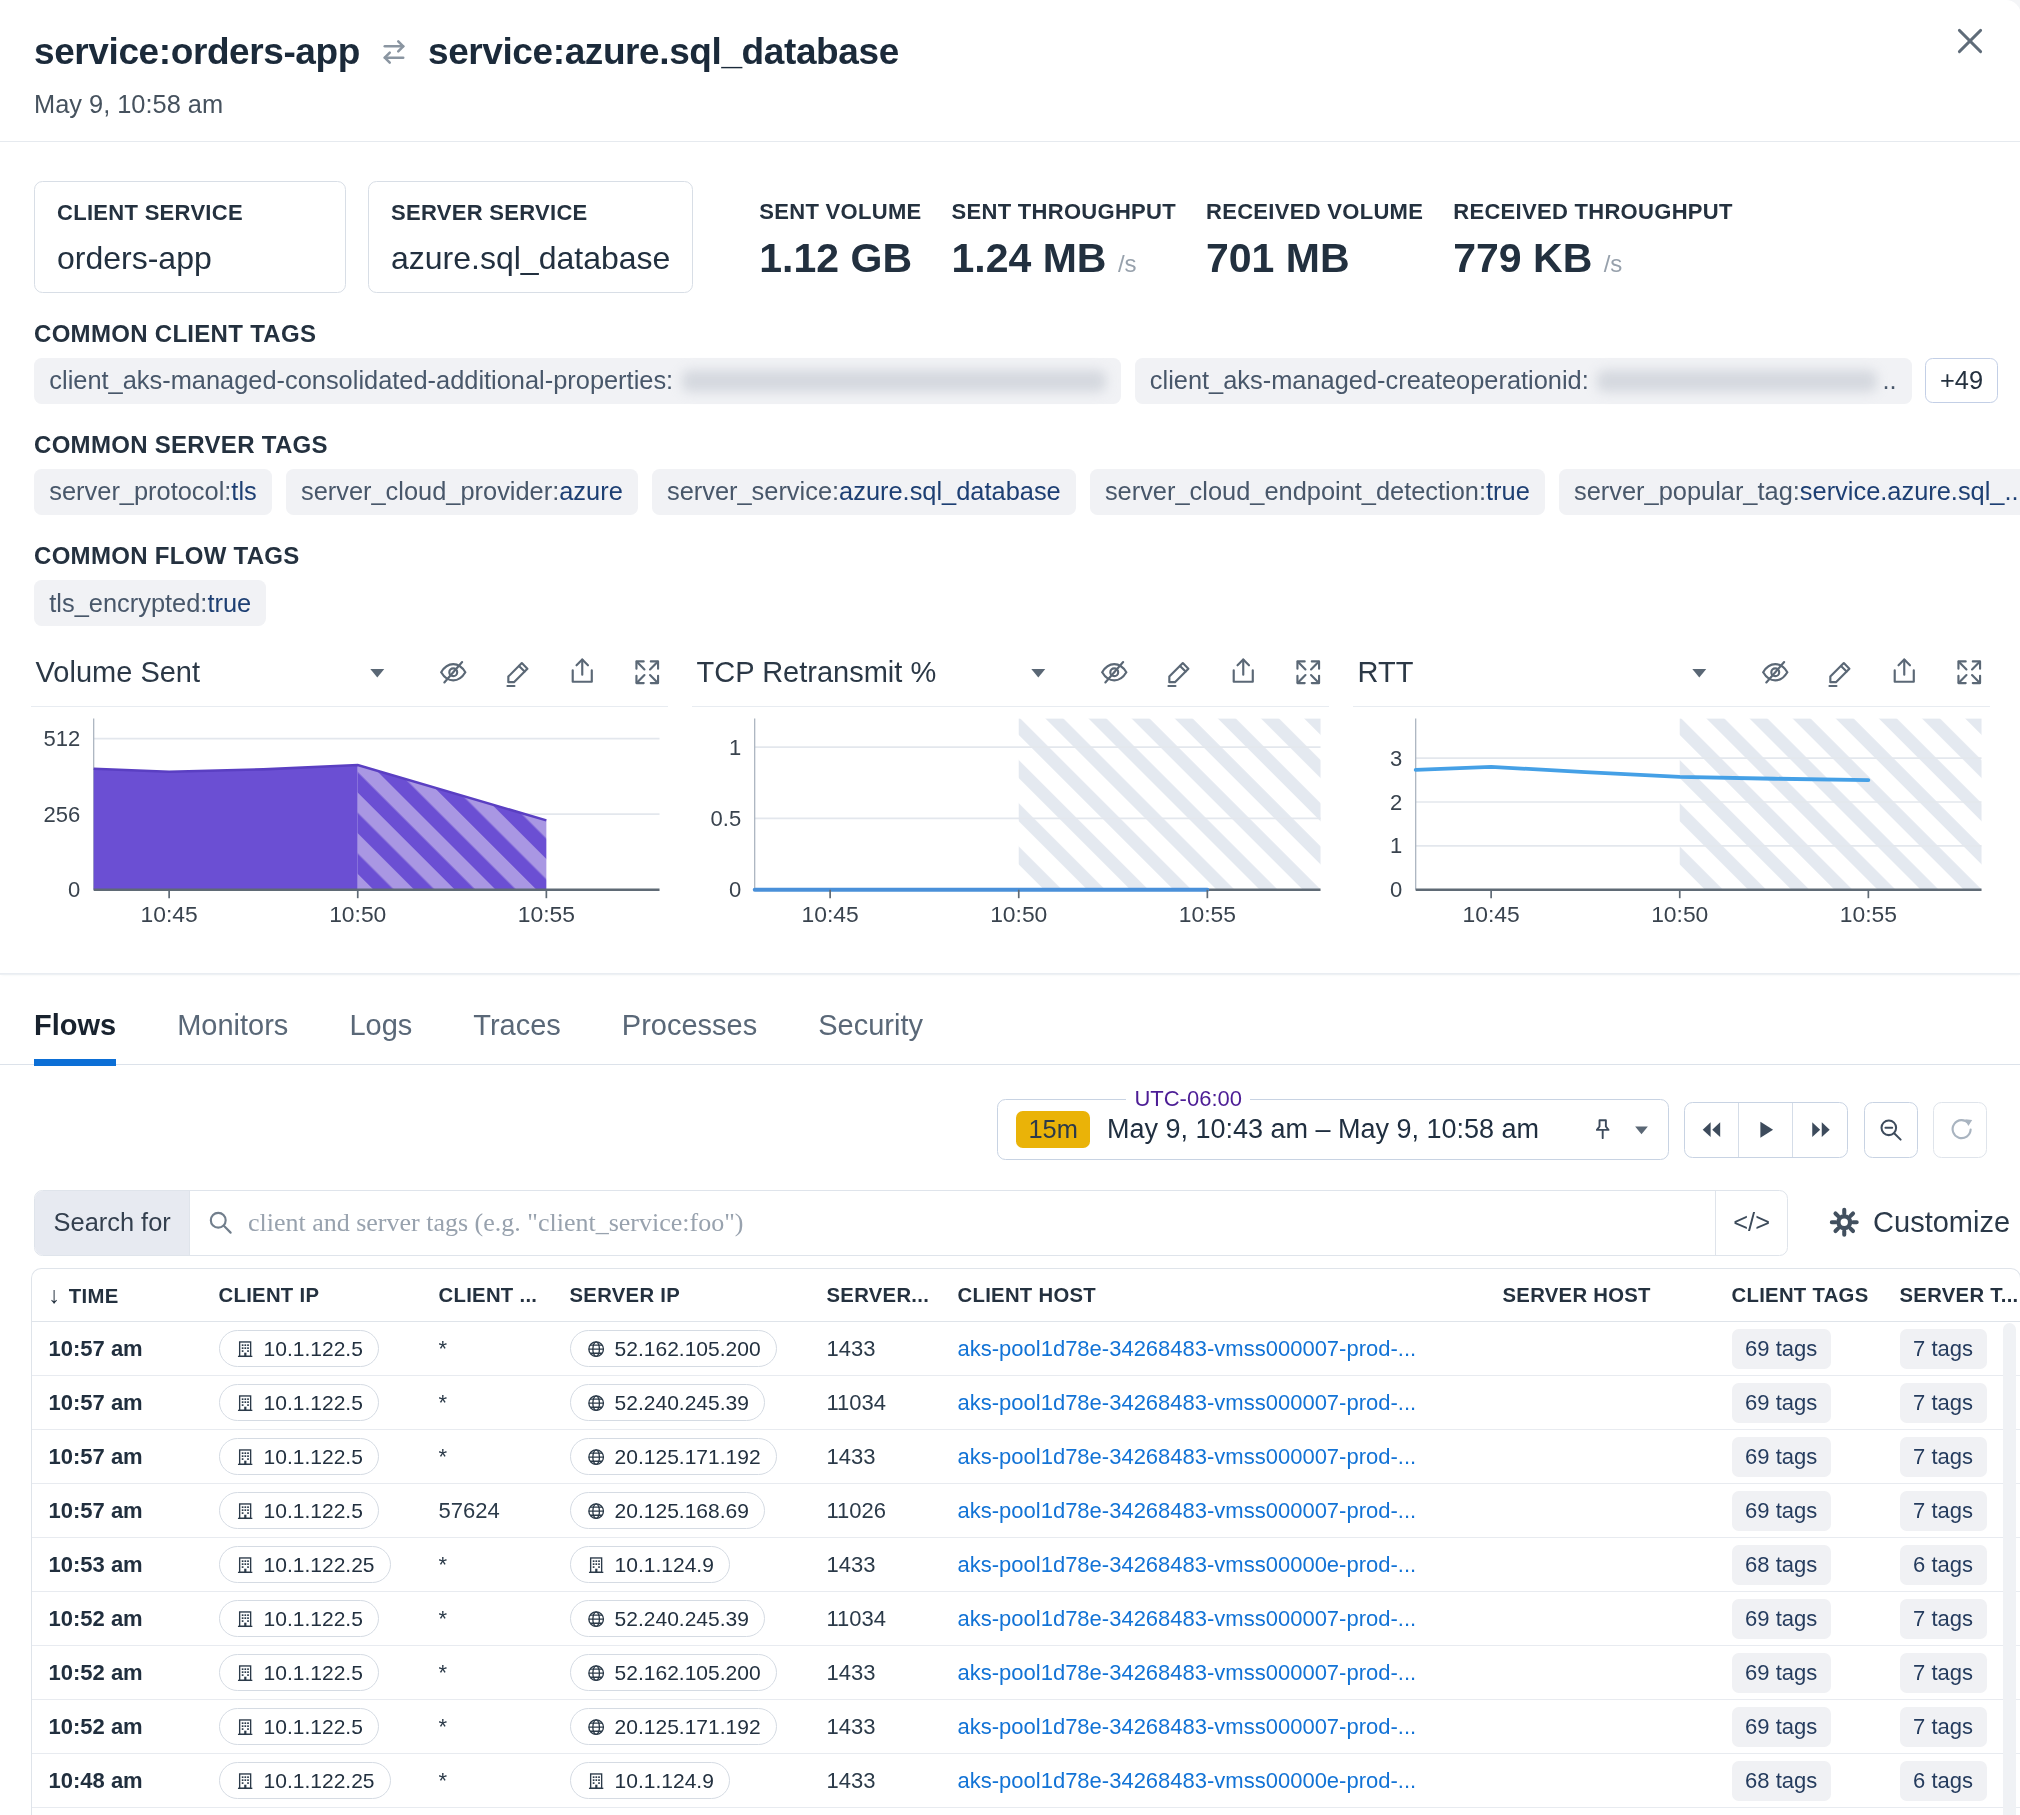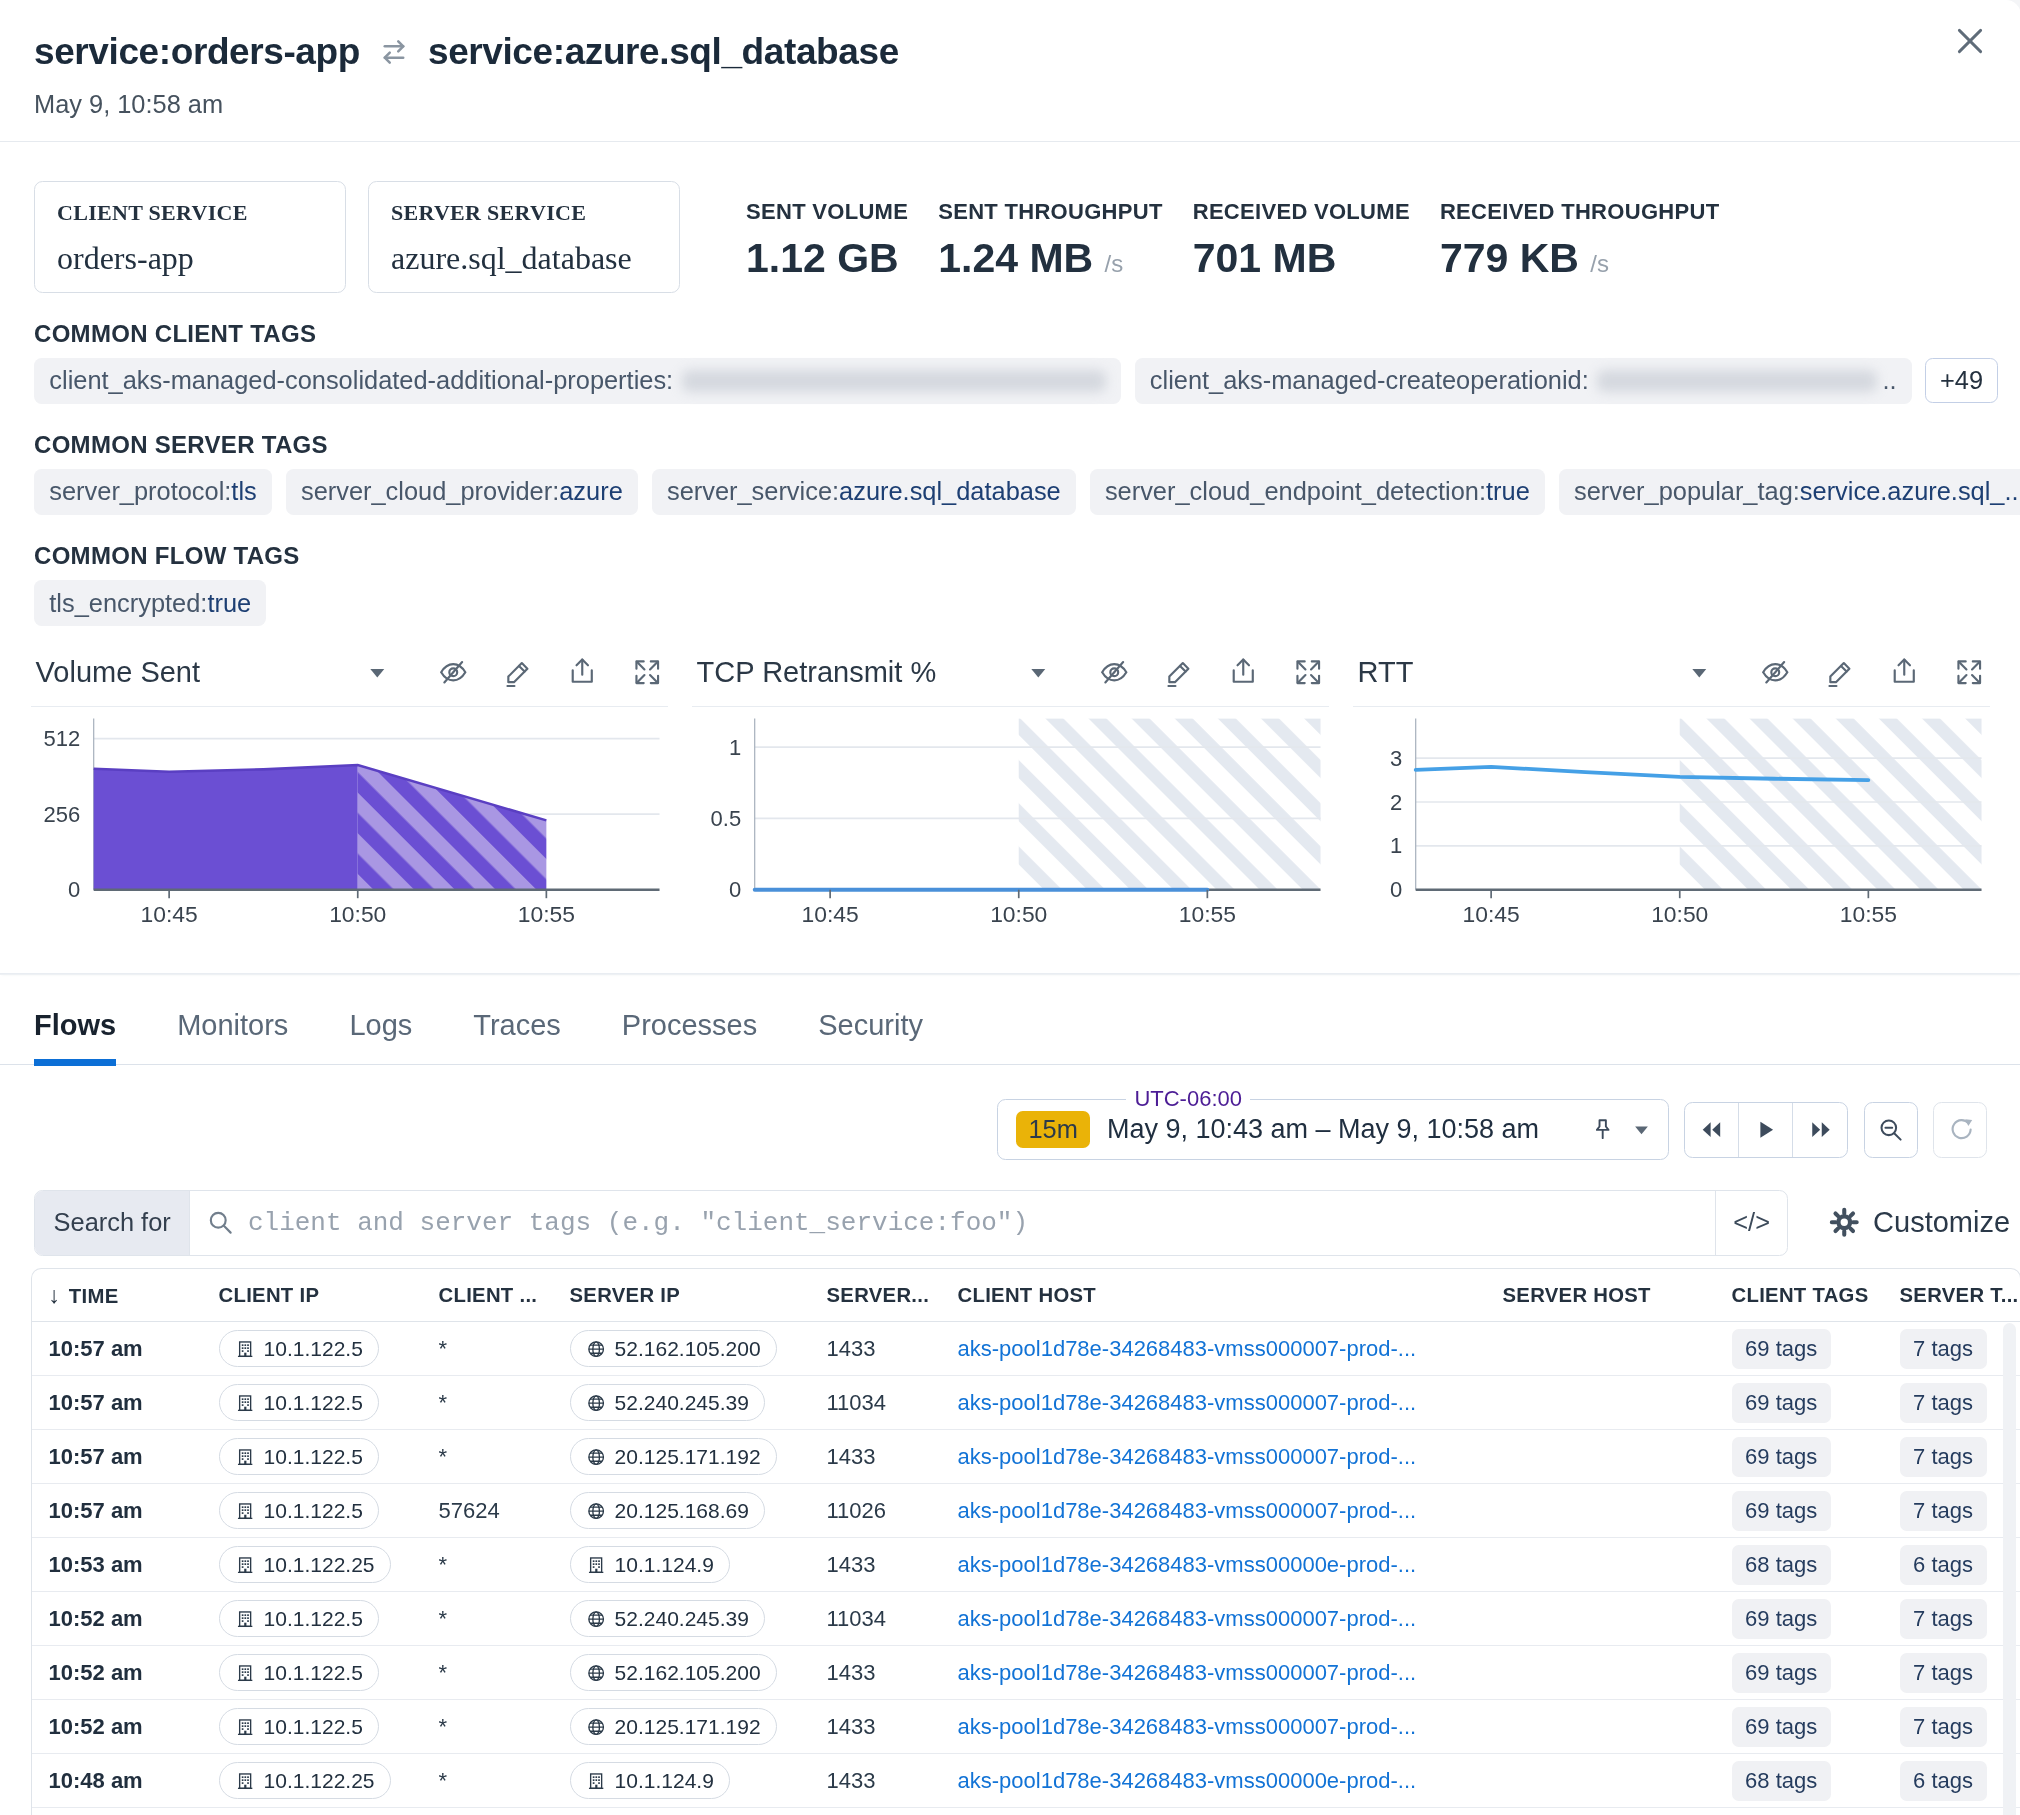--- a/index.html
+++ b/index.html
@@ -10,21 +10,21 @@
   
   .panel-header { padding:30.5px 34px 22px 34px; border-bottom:1.7px solid #e6eaef; position:relative; }
   .title-row { display:flex; align-items:center; gap:17px; }
   .page-title { font-size:37px; font-weight:bold; color:#1b2a3a; letter-spacing:-0.4px; }
   .swap-ic { width:34px; height:34px; color:#8a95a1; }
   .close-btn { position:absolute; top:24px; right:34px; width:34px; height:34px; color:#5f6c79; cursor:pointer; }
   .subtitle { margin-top:17px; font-size:25.4px; color:#46525e; }
 
   
   .stats { display:flex; align-items:stretch; padding:0 34px; margin-top:39px; height:112px; }
-  .svc-card { border:1.7px solid #d8dee6; border-radius:8.5px; padding:18.6px 22px; min-width:312px; margin-right:22px;font-family:Liberation Serif, serif; }
+  .svc-card { border:1.7px solid #d8dee6; border-radius:8.5px; padding:18.6px 22px; min-width:312px; margin-right:22px; }
   .stat-label { font-size:22px; font-weight:bold; color:#24313f; letter-spacing:0.3px; white-space:nowrap; }
   .svc-value { margin-top:13.6px; font-size:32px; color:#22303f; }
   .metric { padding:18.6px 0; margin-left:30px; }
   .metric:nth-child(3){ margin-left:44px; }
   .metric-value { margin-top:10.2px; font-size:41px; font-weight:bold; color:#22303f; white-space:nowrap; }
   .metric-value .per { font-size:24px; font-weight:normal; color:#97a1ac; }
 
   
   .tag-section { padding:0 34px; margin-top:27px; }
   .tag-section h3 { font-size:24px; font-weight:bold; color:#24313f; letter-spacing:0.3px; }
@@ -69,21 +69,21 @@
   .sq-btn svg { width:27px; height:27px; color:#3d4b5c; }
   .sq-btn.dim { border-color:#dfe4eb; }
   .sq-btn.dim svg { color:#a9b4c0; }
 
   
   .search-row { display:flex; align-items:center; padding:0 34px; margin-top:32px; height:61px; }
   .search-box { flex:0 0 1754px; display:flex; align-items:stretch; border:1.7px solid #dfe4eb; border-radius:8.5px; height:66px; overflow:hidden; background:#fff; }
   .search-prefix { background:#e7eaf1; display:flex; align-items:center; padding:0 18.6px; font-size:25.4px; color:#333f4e; border-right:1.7px solid #dfe4eb; white-space:nowrap; }
   .search-mid { flex:1; display:flex; align-items:center; gap:13.6px; padding:0 17px; }
   .search-mid svg { width:27px; height:27px; color:#717e8c; flex:none; }
-  .search-input { flex:1; border:none; outline:none; font-size:26px; color:#4c1d95; font-family:Liberation Mono, monospace; }
+  .search-input { flex:1; border:none; outline:none; font-size:26px; color:#4c1d95; font-family:Liberation Serif, serif; }
   .search-input::placeholder { color:#98a2ae; }
   .code-btn { border-left:1.7px solid #dfe4eb; display:flex; align-items:center; padding:0 17px; font-size:25.4px; color:#3c4a5a; cursor:pointer; white-space:nowrap; }
   .customize { margin-left:41px; display:flex; align-items:center; gap:13.6px; cursor:pointer; }
   .customize svg { width:30.5px; height:30.5px; color:#42505f; }
   .customize span { font-size:29px; color:#2b3949; }
 
   
   .flows-table { margin:15.3px 0 0 30.5px; width:1990px; border:1.7px solid #dfe4ea; border-bottom:none; border-radius:10.2px 10.2px 0 0; position:relative; overflow:hidden; background:#fff; }
   .thead, .trow { display:grid; grid-template-columns:170px 220px 131px 257px 131px 545px 229px 168px 1fr; align-items:center; padding-left:17px; }
   .thead { height:53px; border-bottom:1.7px solid #dfe4ea; }

